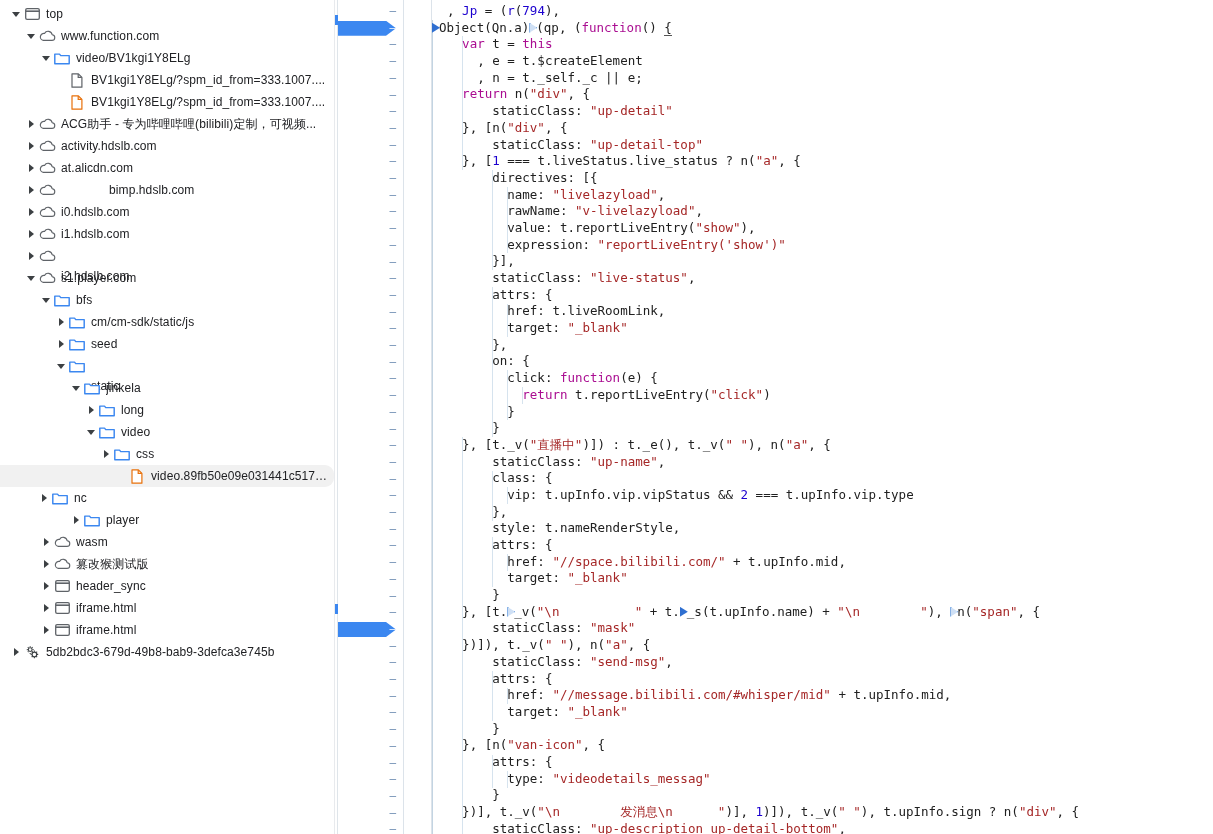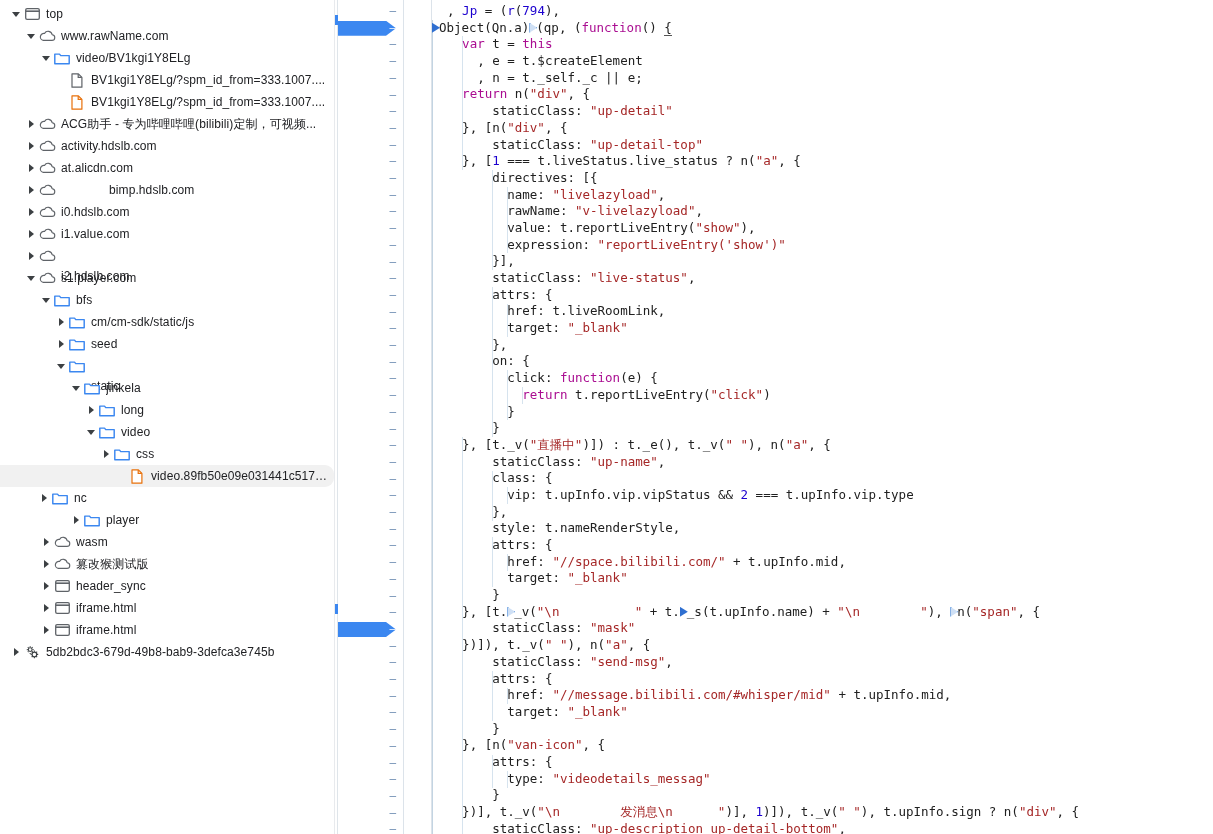--- a/index.html
+++ b/index.html
@@ -231,21 +231,21 @@
         </div>
         <div class="tree-row" style="padding-left: 25px;">
           <span class="tw open">
             <i></i>
           </span>
           <span class="ticon">
             <svg width="17" height="12" viewBox="0 0 17 12">
               <path d="M4.3 10.4h8.6a2.85 2.85 0 0 0 .25-5.69A4.1 4.1 0 0 0 5.5 3.4a3.2 3.2 0 0 0-1.2 7z" fill="none" stroke="#5f6368" stroke-width="1.15" stroke-linejoin="round"></path>
             </svg>
           </span>
-          <span class="tlabel" style="max-width: 269px;">www.rawName.com</span>
+          <span class="tlabel" style="max-width: 269px;">www.function.com</span>
         </div>
         <div class="tree-row" style="padding-left: 40px;">
           <span class="tw open">
             <i></i>
           </span>
           <span class="ticon">
             <svg width="16" height="13" viewBox="0 0 16 13">
               <path d="M0.8 2.1h4.7l1.25 1.5h8.45v8.1H0.8z" fill="#fff" stroke="#3b87f0" stroke-width="1.45" stroke-linejoin="round"></path>
             </svg>
           </span>
@@ -332,21 +332,21 @@
         </div>
         <div class="tree-row" style="padding-left: 25px;">
           <span class="tw closed">
             <i></i>
           </span>
           <span class="ticon">
             <svg width="17" height="12" viewBox="0 0 17 12">
               <path d="M4.3 10.4h8.6a2.85 2.85 0 0 0 .25-5.69A4.1 4.1 0 0 0 5.5 3.4a3.2 3.2 0 0 0-1.2 7z" fill="none" stroke="#5f6368" stroke-width="1.15" stroke-linejoin="round"></path>
             </svg>
           </span>
-          <span class="tlabel" style="max-width: 269px;">i1.value.com</span>
+          <span class="tlabel" style="max-width: 269px;">i1.hdslb.com</span>
         </div>
         <div class="tree-row" style="padding-left: 25px;">
           <span class="tw closed">
             <i></i>
           </span>
           <span class="ticon">
             <svg width="17" height="12" viewBox="0 0 17 12">
               <path d="M4.3 10.4h8.6a2.85 2.85 0 0 0 .25-5.69A4.1 4.1 0 0 0 5.5 3.4a3.2 3.2 0 0 0-1.2 7z" fill="none" stroke="#5f6368" stroke-width="1.15" stroke-linejoin="round"></path>
             </svg>
           </span>

